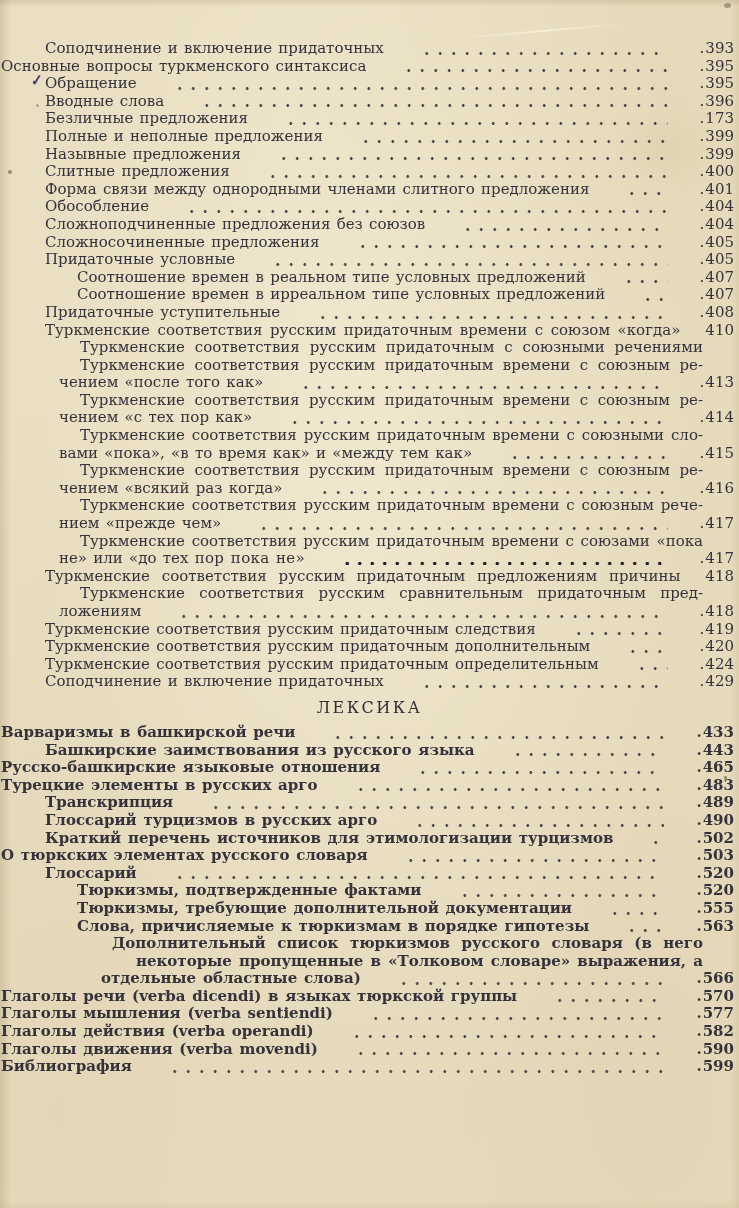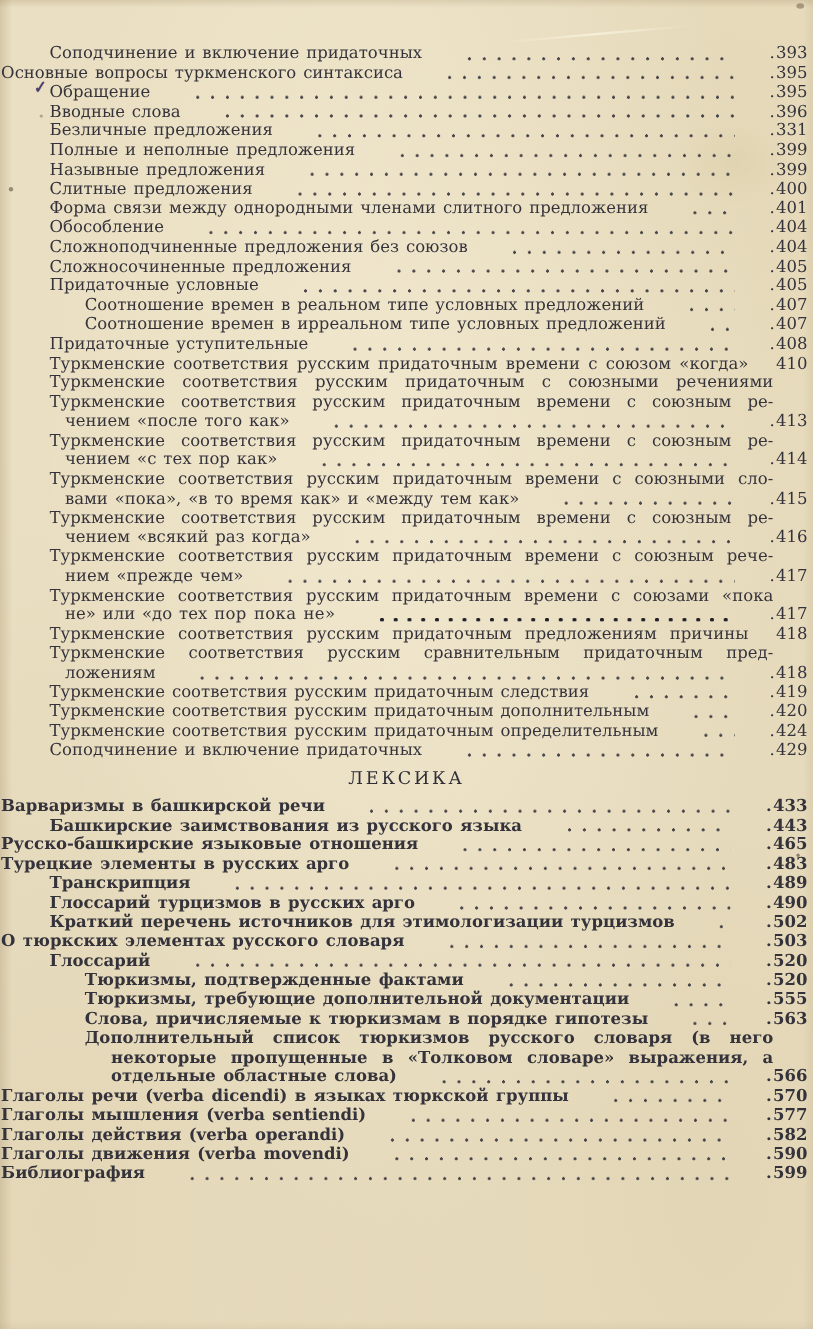--- a/index.html
+++ b/index.html
@@ -33,21 +33,21 @@
     gap:23px;
   }
   
   .l0{padding-left:1px}
   .l1{padding-left:45px}
   .c1{padding-left:59px}
   .l2{padding-left:77px}
   .c2{padding-left:101px}
   .t{flex:0 1 auto;}
   .row.fillrow .t{flex:1 1 auto;text-align:justify;text-align-last:justify;white-space:normal;overflow:hidden;max-height:17.6px;}
-  .row.padr{padding-right:36px;}
+  .row.padr{padding-right:36px;margin-left:35px;}
   .dots{
     flex:1 1 auto;height:5px;align-self:flex-end;
     margin:0 7px 3px 11px;min-width:14px;
     background-image:radial-gradient(circle, rgba(50,48,58,.88) 1.25px, rgba(0,0,0,0) 1.6px);
     background-size:13.5px 5px;background-repeat:repeat-x;background-position:2px 1px;
   }
   .row.heavy .dots{
     background-image:radial-gradient(circle, rgba(30,28,38,.98) 1.7px, rgba(0,0,0,0) 2.0px);
     background-size:12.5px 5px;
   }
@@ -111,21 +111,21 @@
           <span class="pg">395</span>
         </div>
         <div class="row l1 dotted">
           <span class="t">Вводные слова</span>
           <span class="dots"></span>
           <span class="pg">396</span>
         </div>
         <div class="row l1 dotted">
           <span class="t">Безличные предложения</span>
           <span class="dots"></span>
-          <span class="pg">331</span>
+          <span class="pg">173</span>
         </div>
         <div class="row l1 dotted">
           <span class="t">Полные и неполные предложения</span>
           <span class="dots"></span>
           <span class="pg">399</span>
         </div>
         <div class="row l1 dotted">
           <span class="t">Назывные предложения</span>
           <span class="dots"></span>
           <span class="pg">399</span>

